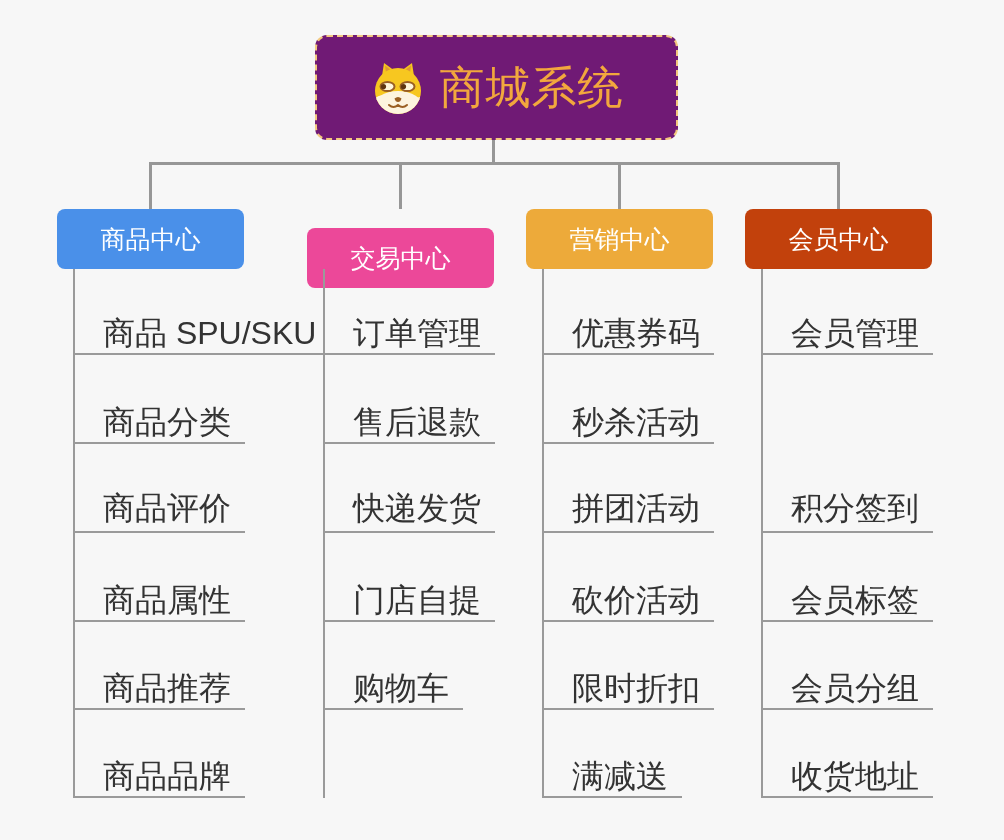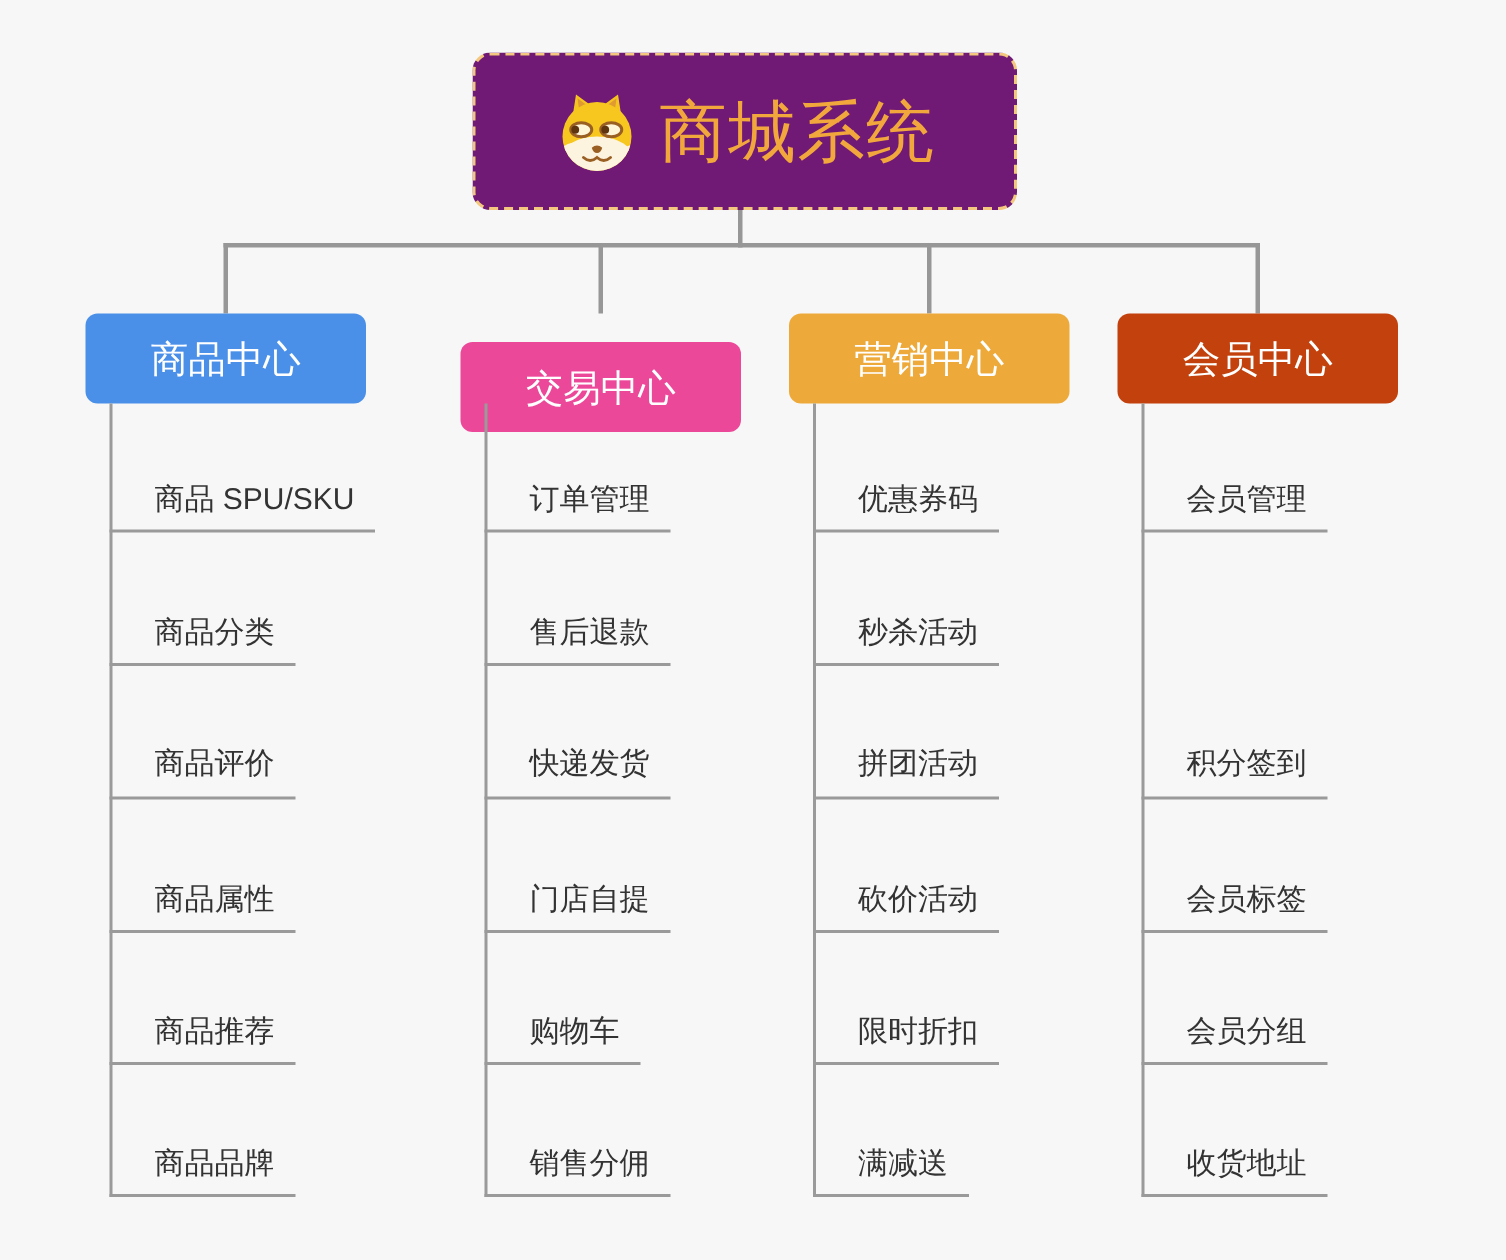--- a/index.html
+++ b/index.html
@@ -55,21 +55,21 @@
   .stem { position:absolute; top:269px; width:2px; height:529px; background:#9a9a9a; }
   .st-0 { left:73px;  } .st-1 { left:323px; }
   .st-2 { left:542px; } .st-3 { left:761px; }
 
   
   .leaf {
     position:absolute;
     line-height:36px;
     padding:0 14px 2px 30px;
     border-bottom:2px solid #9a9a9a;
-    font-size:20px; color:#333333;
+    font-size:32px; color:#333333;
     white-space:nowrap;
     box-sizing:content-box;
   }
   .lx-0 { left:73px;  } .lx-1 { left:323px; }
   .lx-2 { left:542px; } .lx-3 { left:761px; }
   .ly-0 { top:315px; } .ly-1 { top:404px; } .ly-2 { top:493px;font-family:Liberation Mono, monospace; }
   .ly-3 { top:582px; } .ly-4 { top:670px; } .ly-5 { top:758px; }
 </style>
 </head>
 <body style="background: rgb(247, 247, 247);">
@@ -122,21 +122,20 @@
   <div class="leaf lx-0 ly-2">商品评价</div>
   <div class="leaf lx-0 ly-3">商品属性</div>
   <div class="leaf lx-0 ly-4">商品推荐</div>
   <div class="leaf lx-0 ly-5">商品品牌</div>
 
   <div class="leaf lx-1 ly-0">订单管理</div>
   <div class="leaf lx-1 ly-1">售后退款</div>
   <div class="leaf lx-1 ly-2">快递发货</div>
   <div class="leaf lx-1 ly-3">门店自提</div>
   <div class="leaf lx-1 ly-4">购物车</div>
-  <div class="leaf lx-1 ly-5">销售分佣</div>
 
   <div class="leaf lx-2 ly-0">优惠券码</div>
   <div class="leaf lx-2 ly-1">秒杀活动</div>
   <div class="leaf lx-2 ly-2">拼团活动</div>
   <div class="leaf lx-2 ly-3">砍价活动</div>
   <div class="leaf lx-2 ly-4">限时折扣</div>
   <div class="leaf lx-2 ly-5">满减送</div>
 
   <div class="leaf lx-3 ly-0">会员管理</div>
   <div class="leaf lx-3 ly-2">积分签到</div>

